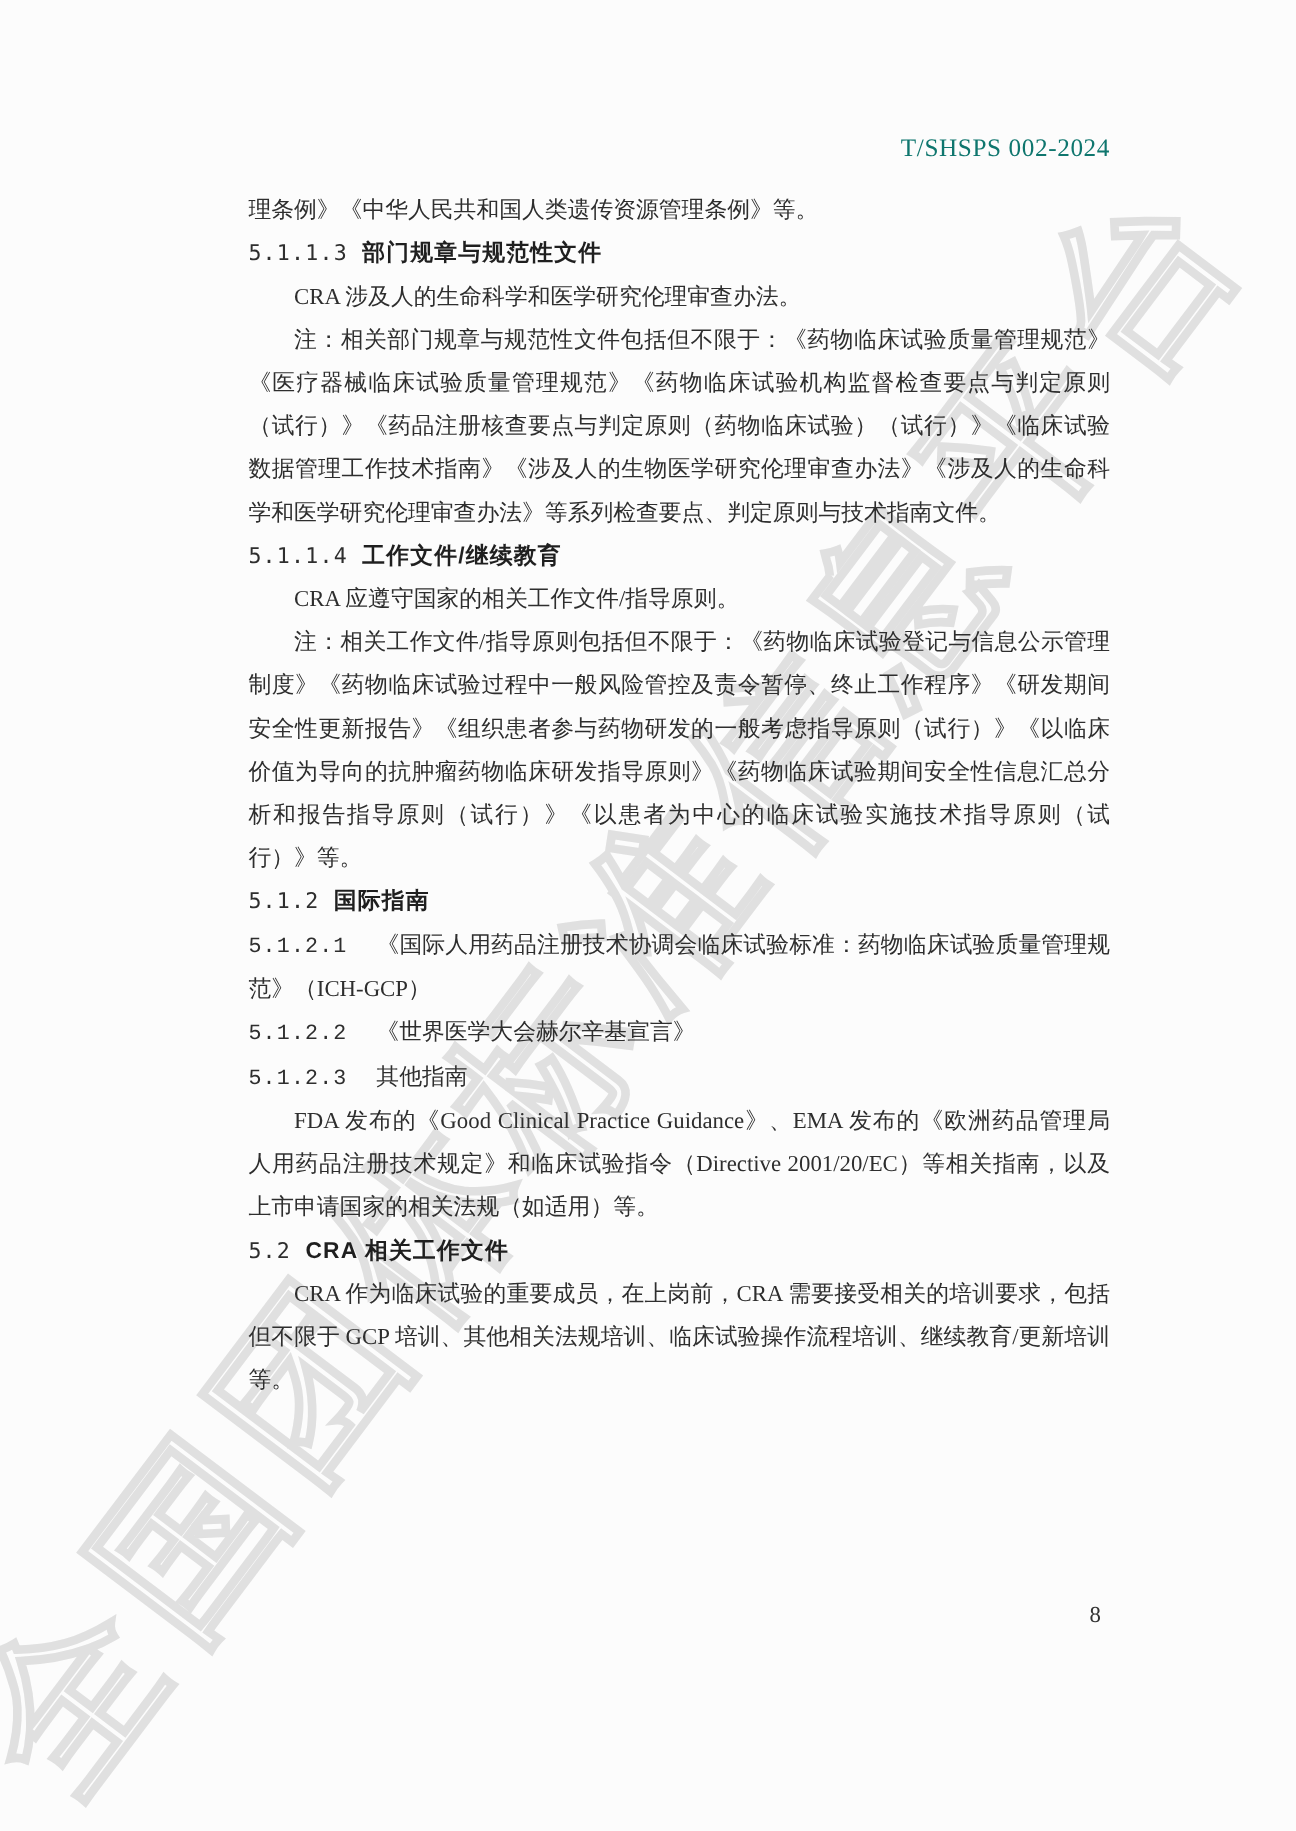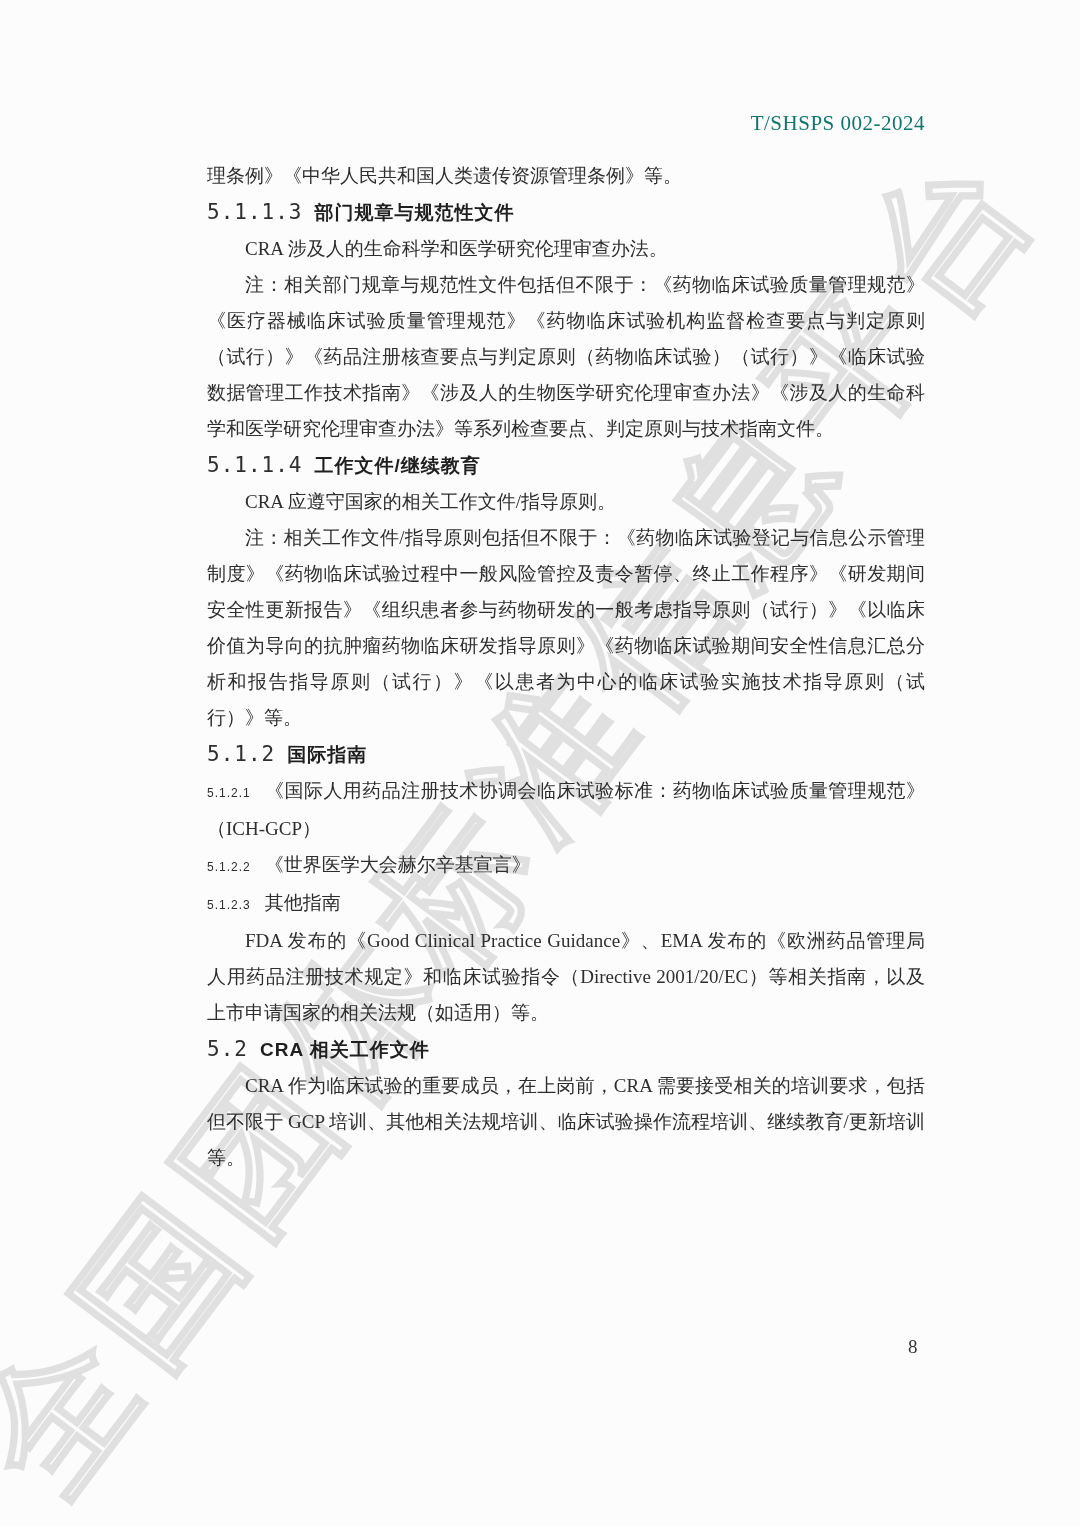--- a/index.html
+++ b/index.html
@@ -38,23 +38,23 @@
     user-select:none;
   }
   
   .content{
     position:absolute;left:207px;top:158px;width:718px;
     font-size:19px;line-height:36px;
     text-align:justify;
   }
   .content p,.content h3,.content h4{margin:0;font-size:19px;line-height:36px;}
   .indent{text-indent:2em;}
-  .hnum{font-weight:400;font-family:"DejaVu Sans Mono","Liberation Mono",monospace;font-size:21px;letter-spacing:1px;margin-right:12px;}
+  .hnum{font-weight:400;font-family:"DejaVu Sans Mono","Liberation Mono",monospace;font-size:18px;letter-spacing:1px;margin-right:12px;}
   .htitle{font-weight:700;font-family:"Liberation Sans",sans-serif;letter-spacing:1px;color:#1f1f1f;margin-top:28px;}
-  .pnum{font-family:Liberation Sans, sans-serif;font-size:12px;letter-spacing:1px;margin-right:14px;}
+  .pnum{font-family:Liberation Mono, monospace;font-size:18px;letter-spacing:1px;margin-right:24px;}
   
   .b-h413{margin-top:26px;}
   .b-p-cra1{margin-top:18px;}
   .b-note1{margin-top:0;}
   .b-h414{margin-top:17px;}
   .b-p-cra2{margin-top:14px;}
   .b-note2{margin-top:0;}
   .b-h512{margin-top:19px;}
   .b-p5121{margin-top:19px;}
   .b-p5122{margin-top:0;}

